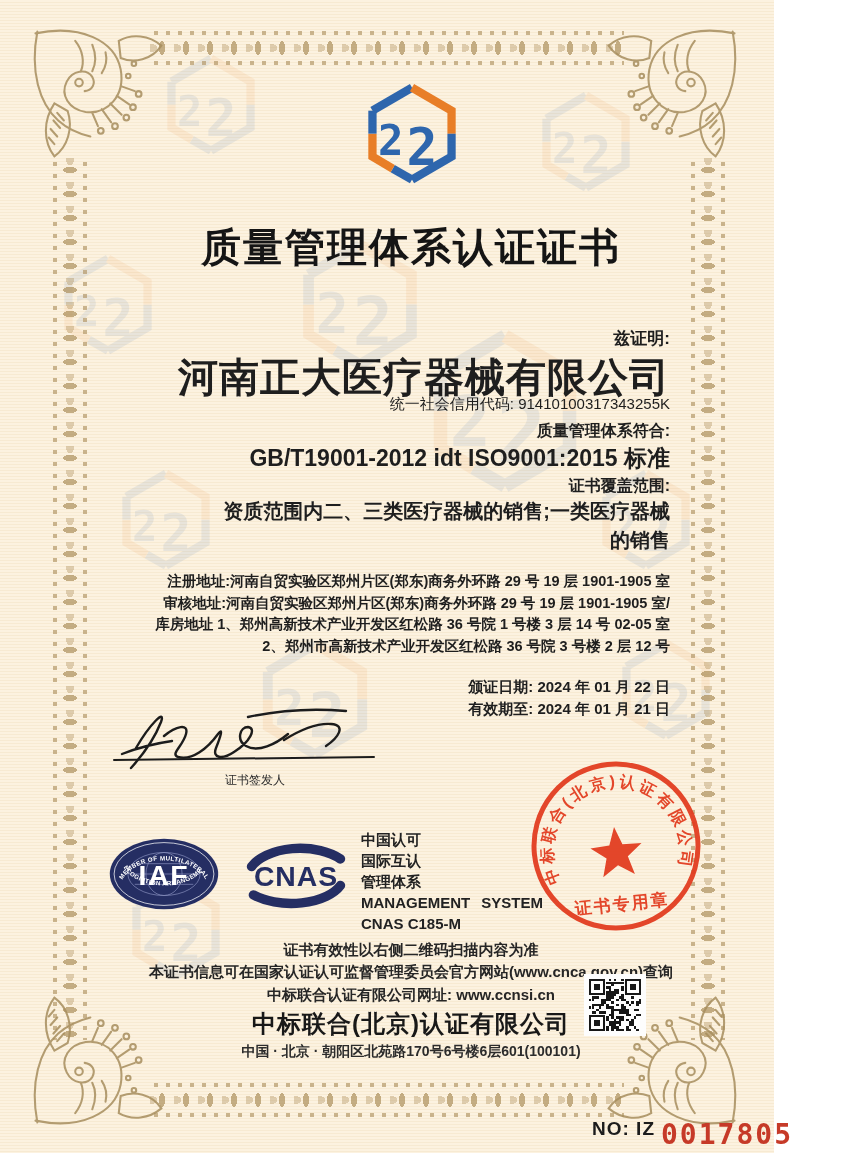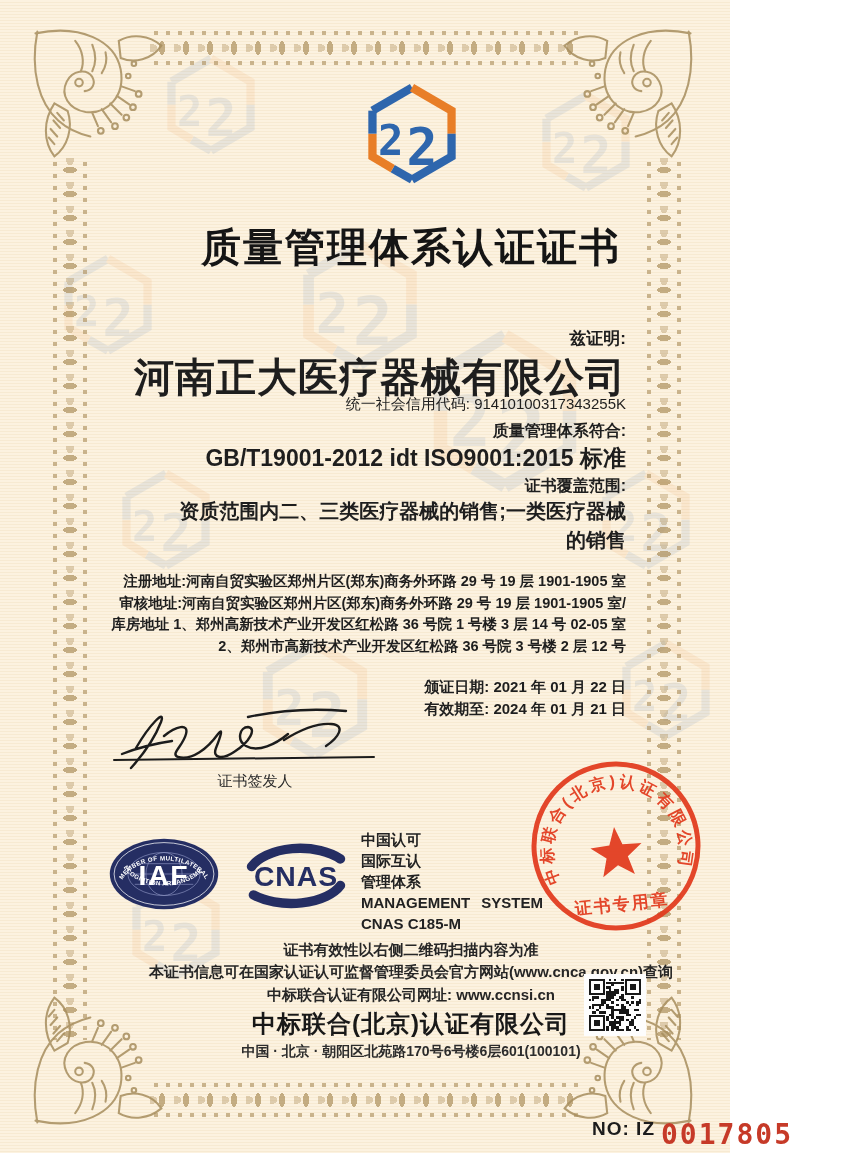--- a/index.html
+++ b/index.html
@@ -4,20 +4,21 @@
 <style>
   html,body{margin:0;padding:0;}
   body{
     width:850px;height:1169px;position:relative;background:#ffffff;
     font-family:"Liberation Sans","DejaVu Sans",sans-serif;color:#1e1e1e;
     overflow:hidden;
   }
   .cert{
     position:absolute;left:0;top:0;width:730px;height:1153px;
     background:repeating-linear-gradient(180deg,#fcf2e0 0px,#fcf2e0 2px,#f7ead2 2px,#f7ead2 3px);
+    padding-left:44px;
   }
   .abs{position:absolute;}
   .defs-holder{position:absolute;width:0;height:0;overflow:hidden;}
 
   
   .chain{opacity:.7;}
   .chain-h{
     background-image:
       radial-gradient(circle 2.4px at 6px 7px,  #b59a6b 96%, transparent),
       radial-gradient(circle 2.4px at 18px 7px, #b59a6b 96%, transparent),
@@ -60,21 +61,21 @@
   .company{top:350px;font-size:40px;font-weight:bold;letter-spacing:1px;}
   .credit{top:395px;font-size:15px;font-weight:normal;}
   .conform{top:421px;font-size:16px;font-weight:bold;}
   .standard{top:443px;font-size:23px;font-weight:bold;}
   .scope-label{top:476px;font-size:16px;font-weight:bold;}
   .scope{top:497px;font-size:20px;font-weight:bold;line-height:29px;}
   .addresses{top:571px;font-size:14.5px;font-weight:bold;line-height:21.5px;}
   .dates{top:676px;font-size:15px;font-weight:bold;line-height:22px;}
 
   .signature-svg{left:100px;top:696px;}
-  .signer{left:195px;top:772px;width:120px;text-align:center;font-size:15px;color:#2a2a2a;}
+  .signer{left:195px;top:772px;width:120px;text-align:center;font-size:12px;color:#2a2a2a;}
 
   .iaf{left:107px;top:837px;}
   .cnas{left:243px;top:841px;}
   .acc-text{left:361px;top:829px;font-size:15px;line-height:21px;font-weight:bold;color:#222;}
   .acc-en{word-spacing:7px;}
 
   .seal{left:528px;top:758px;transform:rotate(-6deg);opacity:.93;}
 
   .notice{left:0;width:822px;text-align:center;font-weight:bold;font-size:15px;color:#262626;}
   .notice1{top:941px;}
@@ -201,21 +202,21 @@
   </div>
   <div class="abs addresses right-line">
     <div>注册地址:河南自贸实验区郑州片区(郑东)商务外环路 29 号 19 层 1901-1905 室</div>
     <div>审核地址:河南自贸实验区郑州片区(郑东)商务外环路 29 号 19 层 1901-1905 室/</div>
     <div>库房地址 1、郑州高新技术产业开发区红松路 36 号院 1 号楼 3 层 14 号 02-05 室</div>
     <div>2、郑州市高新技术产业开发区红松路 36 号院 3 号楼 2 层 12 号</div>
   </div>
   <div class="abs dates right-line">
     <div>
       <span>颁证日期:</span>
-      <span>2021 年 01 月 22 日</span>
+      <span>2024 年 01 月 22 日</span>
     </div>
     <div>
       <span>有效期至:</span>
       <span>2024 年 01 月 21 日</span>
     </div>
   </div>
 
   <svg class="abs signature-svg" width="290" height="78" viewBox="0 0 290 78">
     <g fill="none" stroke="#1c1c1c" stroke-width="2.4" stroke-linecap="round">
       <path d="M36 52 C50 28 66 12 61 26 C54 44 40 62 31 72 M22 58 C40 51 58 47 72 45"></path>

